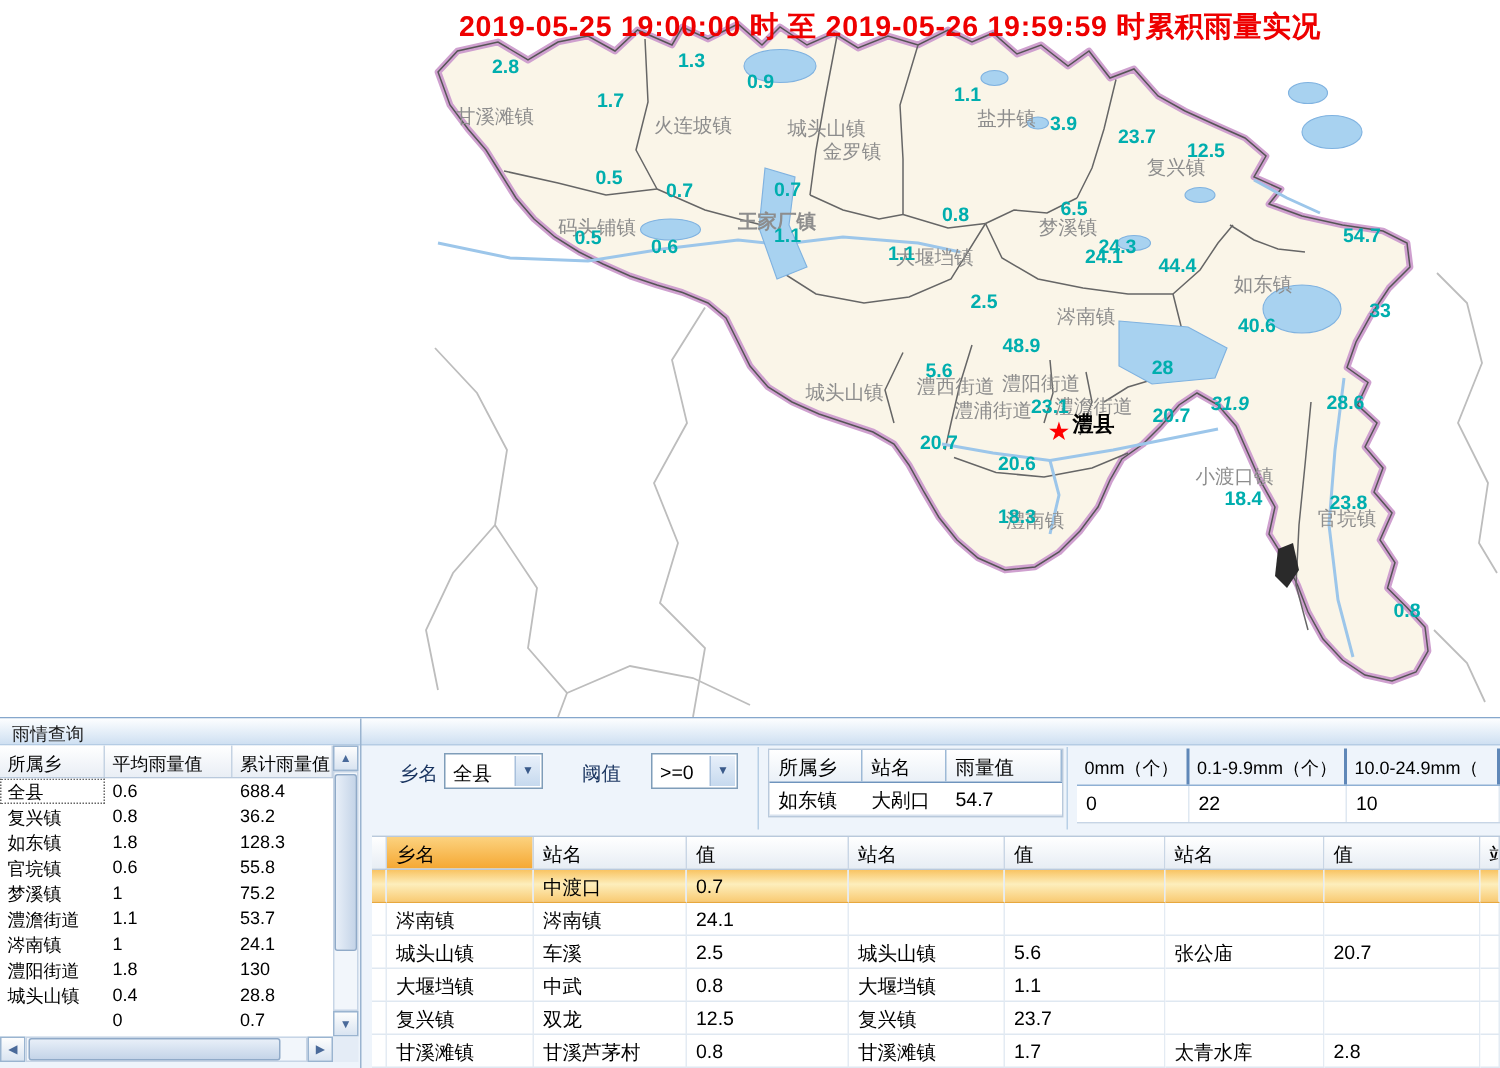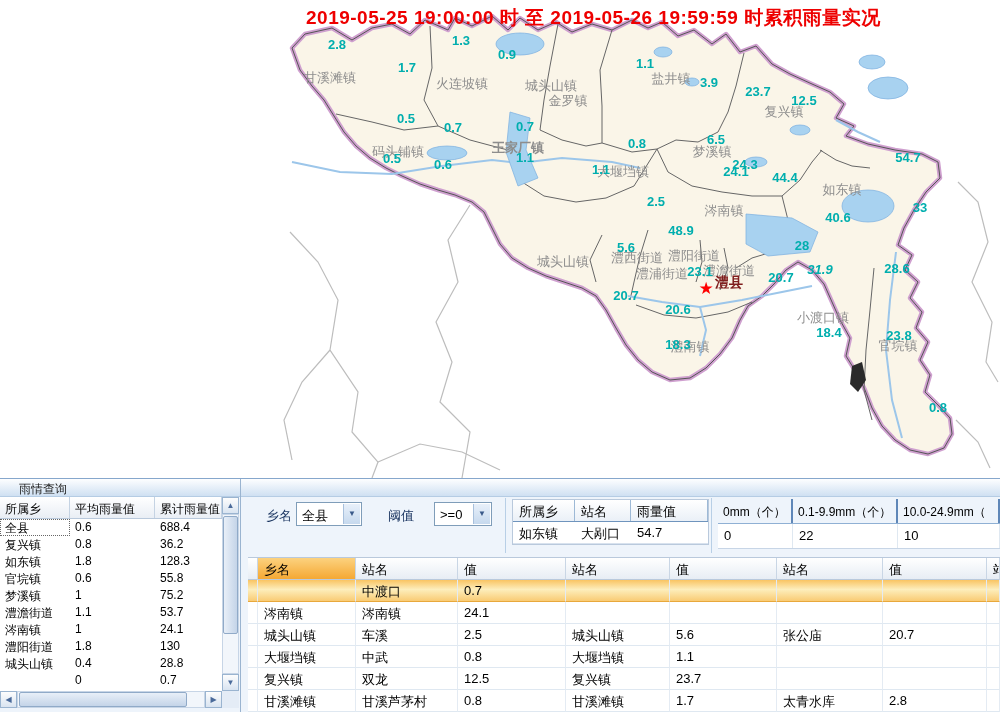--- a/index.html
+++ b/index.html
@@ -5,24 +5,24 @@
 *{margin:0;padding:0;box-sizing:border-box;font-family:"Liberation Sans","DejaVu Sans",sans-serif}
 html,body{width:1000px;height:712px;overflow:hidden;background:#fff;position:relative}
 
 #map-area{position:absolute;left:0;top:0;width:1000px;height:478px;background:#fff;overflow:hidden}
 #map-svg{position:absolute;left:0;top:0}
 #map-title{position:absolute;left:306px;top:5px;font-size:19px;font-weight:bold;color:#ee0000;letter-spacing:.5px;white-space:nowrap;z-index:5}
 #map-labels{position:absolute;left:0;top:0;width:1000px;height:478px;z-index:3}
 .map-region{position:absolute;transform:translate(-50%,-50%);color:#8d8d8d;font-size:13px;white-space:nowrap}
 .map-val{position:absolute;transform:translate(-50%,-50%);color:#00aeae;font-size:13px;font-weight:bold;white-space:nowrap}
 #county-star{position:absolute;left:706px;top:288px;transform:translate(-50%,-50%);color:#f00;font-size:17px;z-index:4}
-#county-name{position:absolute;left:729px;top:283px;transform:translate(-50%,-50%);color:#7f1d1d;font-size:14px;font-weight:bold;z-index:4;white-space:nowrap}
+#county-name{position:absolute;left:729px;top:283px;transform:translate(-50%,-50%);color:#000000;font-size:14px;font-weight:bold;z-index:4;white-space:nowrap}
 
 #bottom{position:absolute;left:0;top:478px;width:1000px;height:234px;background:#eef4fb;border-top:1px solid #86a7cc}
-#panel-title{position:absolute;left:0;top:0;width:1000px;height:18px;background:linear-gradient(#fdfeff,#cfe0f2);border-bottom:1px solid #b5cce4;font-size:12px;color:#1a1a1a;padding:2px 0 0 19px}
+#panel-title{position:absolute;left:0;top:0;width:1000px;height:18px;background:linear-gradient(#fdfeff,#cfe0f2);border-bottom:1px solid #b5cce4;font-size:12px;color:#1a1a1a;padding:2px 0 0 8px}
 
 #left-head{position:absolute;left:0;top:18px;width:222px;height:22px;display:flex;background:linear-gradient(#ffffff,#e9eef5);border-bottom:1px solid #b9c9dc}
 #left-head .hcell{font-size:12px;padding:4px 0 0 5px;border-right:1px solid #c5d3e3;overflow:hidden;white-space:nowrap}
 #left-rows{position:absolute;left:0;top:40px;width:222px;height:172px;background:#fff;overflow:hidden}
 .lrow{display:flex;height:17px}
 .lcell{font-size:12px;padding:1px 0 0 5px;overflow:hidden;white-space:nowrap}
 .lrow.focused .c0{outline:1px dotted #666;outline-offset:-1px}
 .lc0{width:70px}.lc1{width:85px}.lc2{width:67px}
 
 .sb-btn{position:absolute;background:linear-gradient(#fdfdfd,#d9e4f1);border:1px solid #9ab4d0;color:#4a6a9a;font-size:8px;text-align:center;line-height:15px}
@@ -166,21 +166,21 @@
       <div class="map-val" style="left: 601px; top: 169px;">1.1</div>
       <div class="map-val" style="left: 656px; top: 201px;">2.5</div>
       <div class="map-val" style="left: 716px; top: 139px;">6.5</div>
       <div class="map-val" style="left: 745px; top: 164px;">24.3</div>
       <div class="map-val" style="left: 736px; top: 171px;">24.1</div>
       <div class="map-val" style="left: 785px; top: 177px;">44.4</div>
       <div class="map-val" style="left: 908px; top: 157px;">54.7</div>
       <div class="map-val" style="left: 920px; top: 207px;">33</div>
       <div class="map-val" style="left: 838px; top: 217px;">40.6</div>
       <div class="map-val" style="left: 681px; top: 230px;">48.9</div>
-      <div class="map-val" style="left: 802px; top: 245px;">28</div>
+      <div class="map-val" style="left: 775px; top: 245px;">28</div>
       <div class="map-val" style="left: 626px; top: 247px;">5.6</div>
       <div class="map-val" style="left: 700px; top: 271px;">23.1</div>
       <div class="map-val" style="left: 781px; top: 277px;">20.7</div>
       <div class="map-val" style="left: 820px; top: 269px; font-style: italic;">31.9</div>
       <div class="map-val" style="left: 897px; top: 268px;">28.6</div>
       <div class="map-val" style="left: 626px; top: 295px;">20.7</div>
       <div class="map-val" style="left: 678px; top: 309px;">20.6</div>
       <div class="map-val" style="left: 678px; top: 344px;">18.3</div>
       <div class="map-val" style="left: 829px; top: 332px;">18.4</div>
       <div class="map-val" style="left: 899px; top: 335px;">23.8</div>

